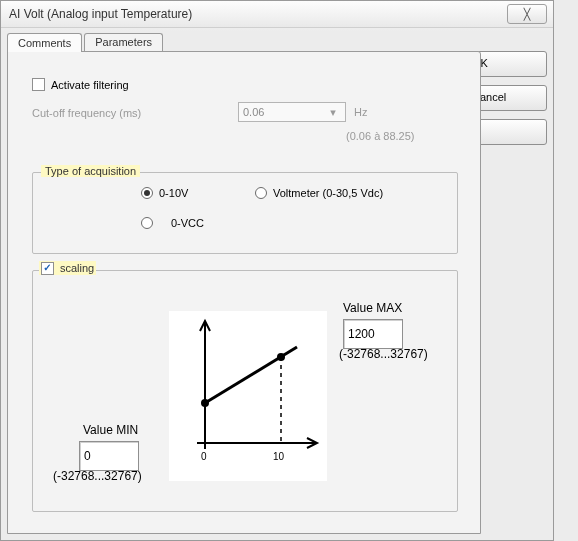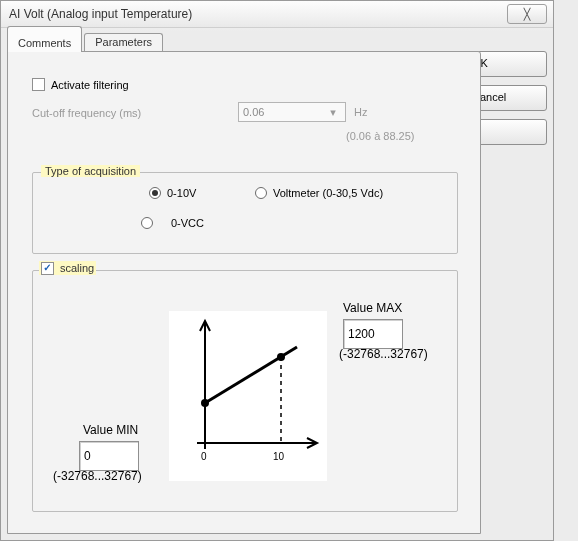--- a/index.html
+++ b/index.html
@@ -95,21 +95,21 @@
     margin-right: 2px;
     border-top-left-radius: 3px;
     border-top-right-radius: 3px;
     cursor: default;
     color: #333;
   }
   .tab.active {
     background: #fbfbfb;
     position: relative;
     top: 1px;
-    padding-top: 10px;
+    padding-top: 3px;
   }
   .tabpage {
     border: 1px solid #9a9a9a;
     position: absolute;
     top: 20px;
     left: 0;
     right: 0;
     bottom: 0;
     background: #f3f3f3;
     border-top-right-radius: 3px;
@@ -235,21 +235,21 @@
         <div class="select-dis" style="position:absolute; left:230px; top:50px;">
           <span>0.06</span>
           <span class="arrow">▾</span>
         </div>
         <span class="disabled-text" style="position:absolute; left:346px; top:54px;">Hz</span>
         <span class="disabled-text" style="position:absolute; left:338px; top:78px;">(0.06 à 88.25)</span>
 
         <div class="groupbox" style="left:24px; top:120px; width:424px; height:80px;">
           <span class="legend">Type of acquisition</span>
 
-          <div class="radio" style="position:absolute; left:108px; top:14px;margin-left:8px;">
+          <div class="radio" style="position:absolute; left:108px; top:14px;">
             <span class="dot">
                 <span class="inner"></span>
               </span>
             <span>0-10V</span>
           </div>
           <div class="radio" style="position:absolute; left:222px; top:14px;">
             <span class="dot"></span>
             <span>Voltmeter (0-30,5 Vdc)</span>
           </div>
           <div class="radio" style="position:absolute; left:108px; top:44px;gap:18px;">

